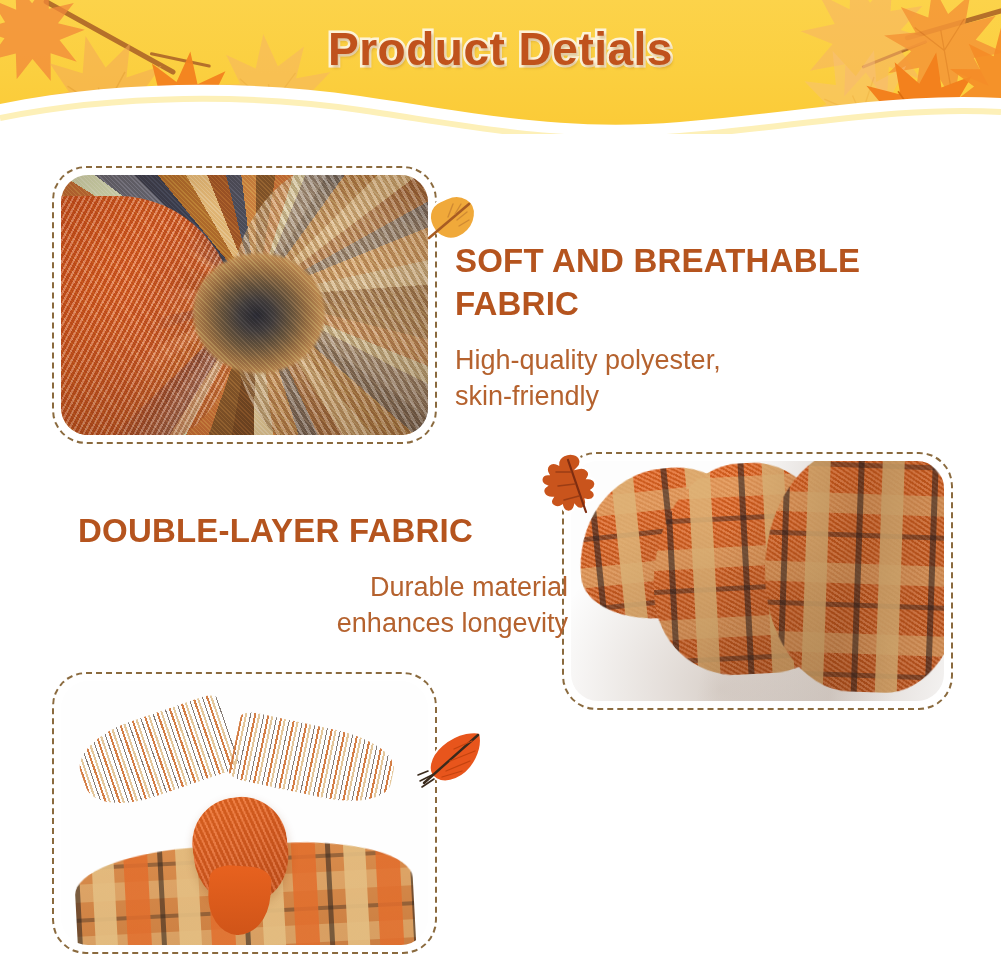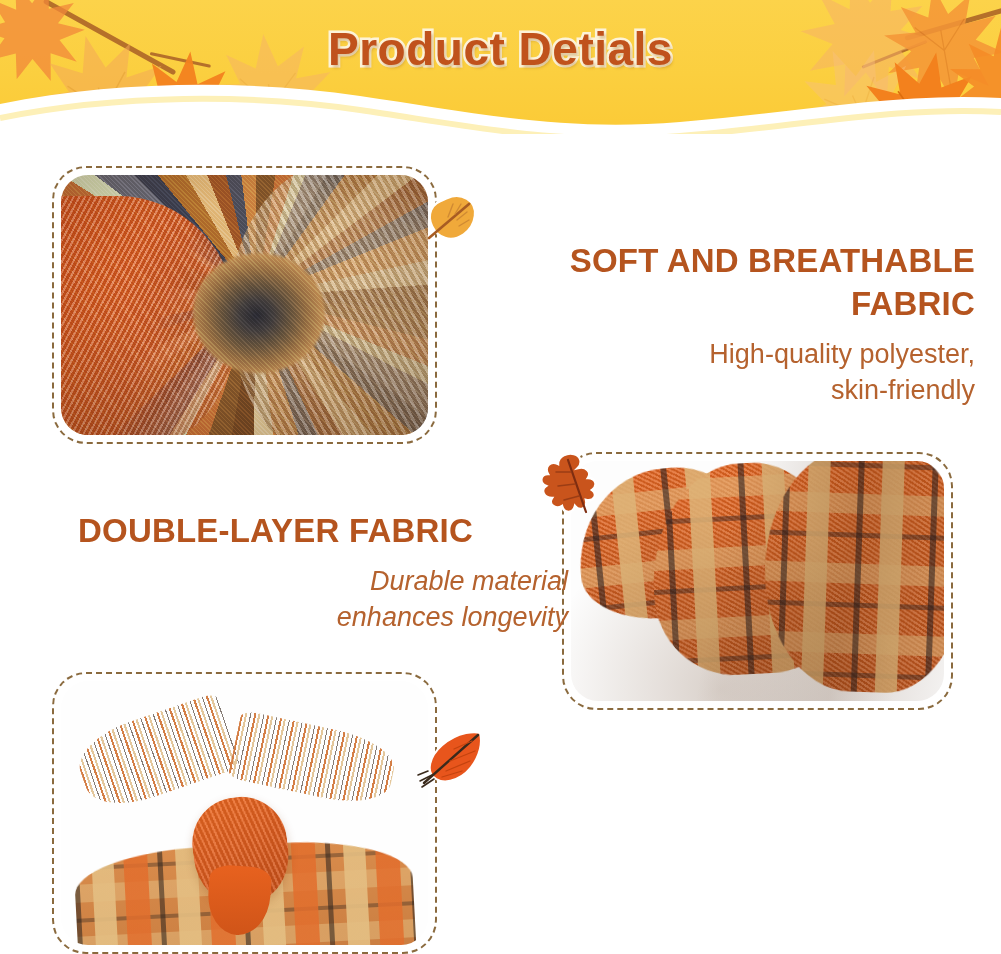--- a/index.html
+++ b/index.html
@@ -208,25 +208,25 @@
     font-size: 33px;
     line-height: 1.30;
     letter-spacing: 0.2px;
     white-space: pre-line;
   }
   .subline {
     color: #b5622e;
     font-size: 27px;
     line-height: 1.33;
     white-space: pre-line;
-    margin-top: 11px;
-  }
-  #text-1 { left: 455px; top: 240px; width: 520px; text-align: right; }
+    margin-top: 17px;
+  }
+  #text-1 { left: 455px; top: 240px; width: 520px; text-align: left; }
   #text-2 { left: 78px; top: 510px; width: 490px; text-align: left; }
-  #text-2 .subline { text-align: right; font-style: italic; }
+  #text-2 .subline { text-align: right; }
   #text-3 { left: 450px; top: 778px; width: 545px; text-align: left; }
 
   
   .leaf-icon { position: absolute; z-index: 7; }
   .leaf-icon svg { display: block; overflow: visible; }
   #leaf-1 { left: 417px; top: 190px; }
   #leaf-2 { left: 528px; top: 450px; }
   #leaf-3 { left: 418px; top: 727px; }
 </style>
 </head>

